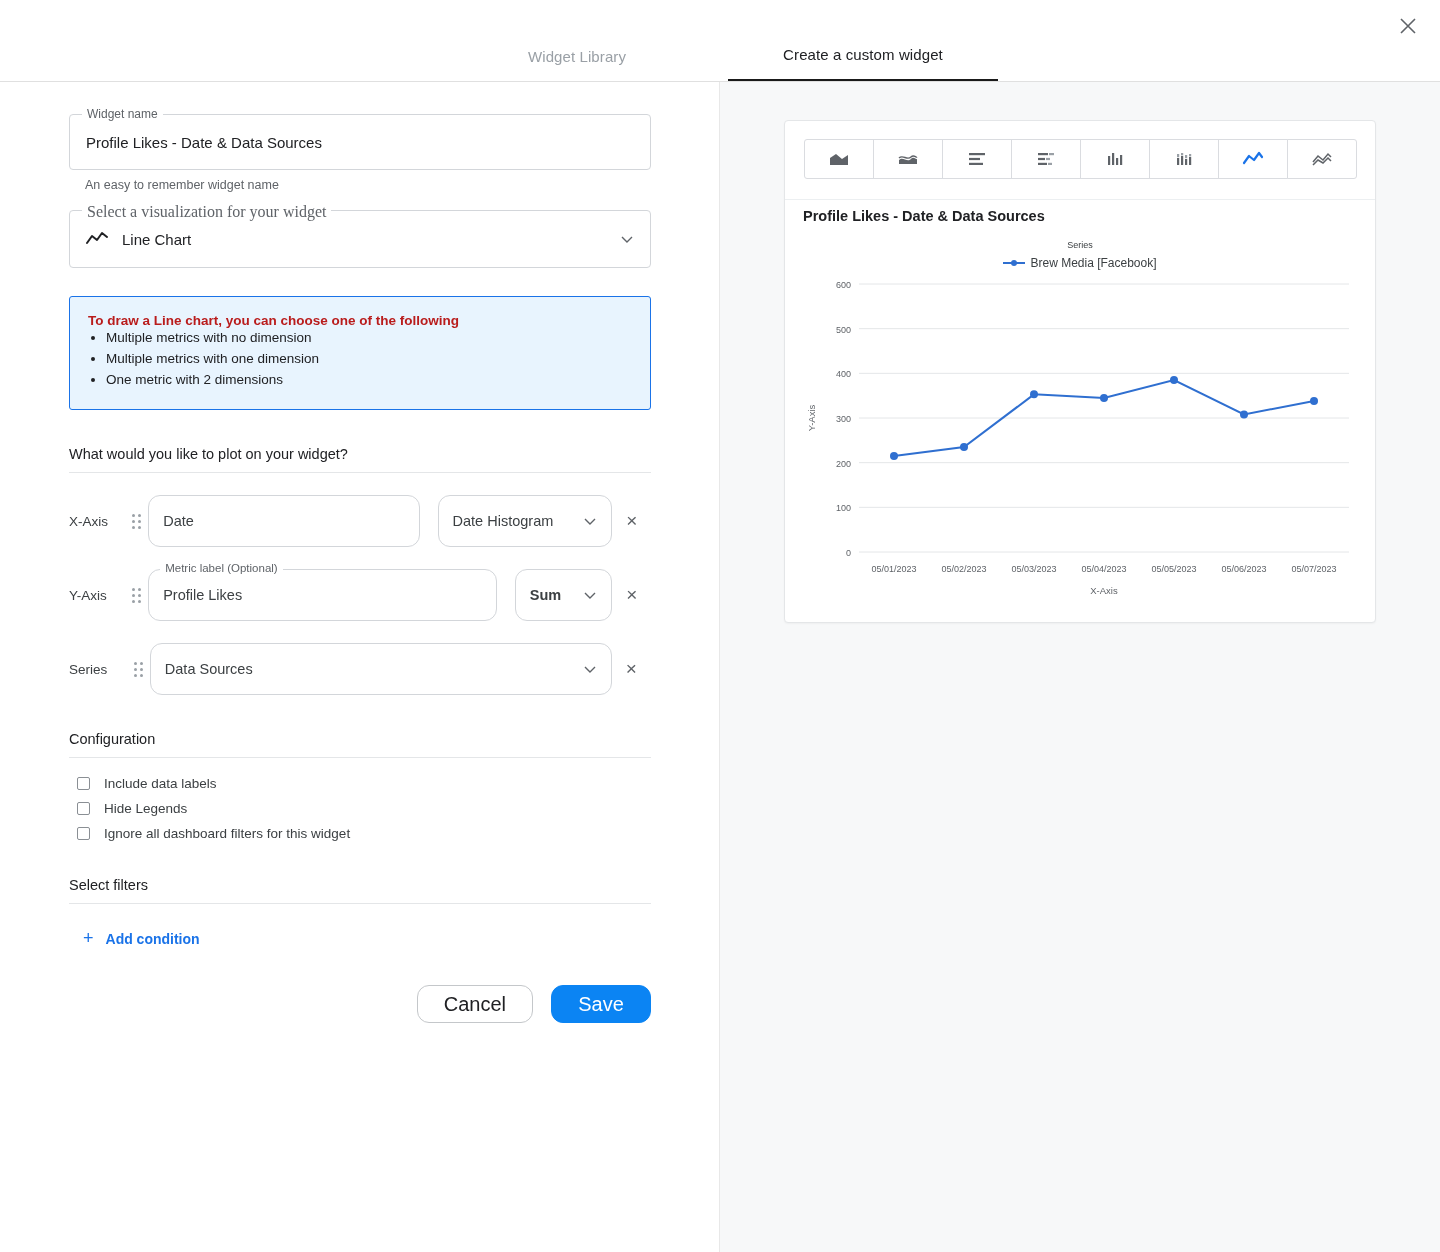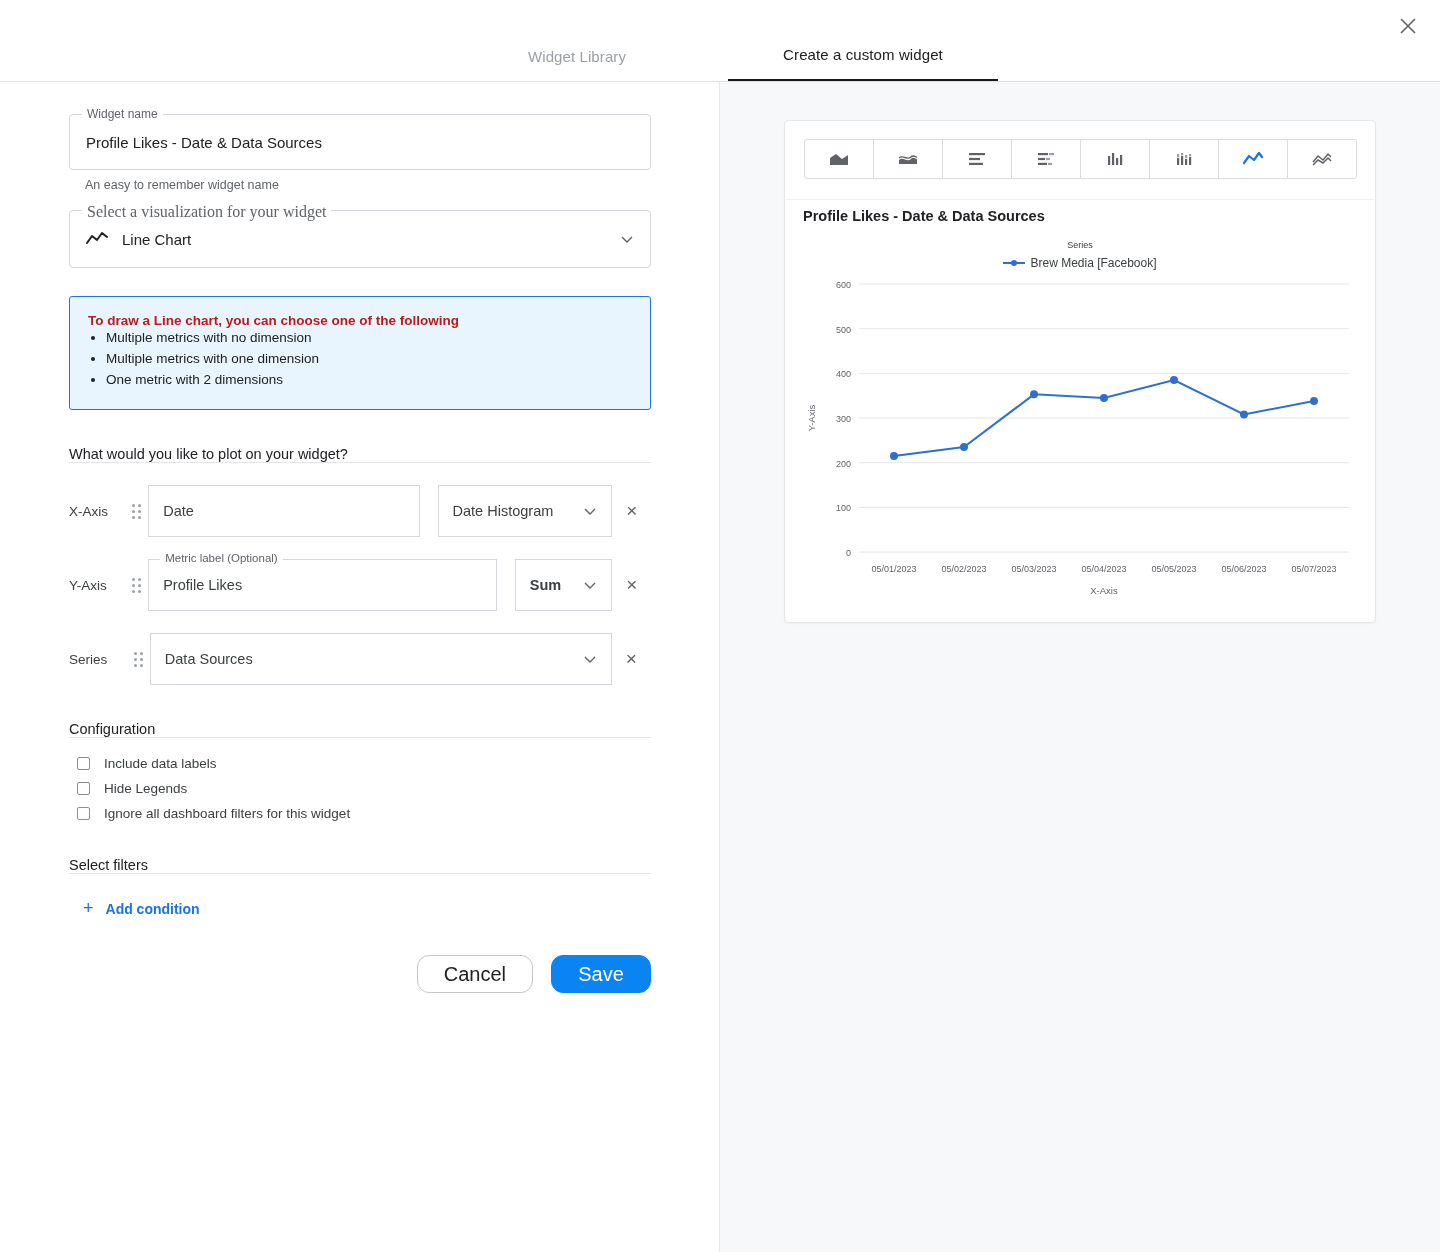--- a/index.html
+++ b/index.html
@@ -131,20 +131,21 @@
   }
   .info-title { font-size: 13.5px; font-weight: bold; color: #b91c1c; margin-bottom: 0; }
   .info-list { margin: 0; padding-left: 18px; }
   .info-list li { font-size: 13.5px; color: #202124; line-height: 19px; margin-bottom: 2px; }
 
   
   .section-head {
     margin-top: 36px;
     font-size: 14.5px;
     color: #202124;
+    padding-bottom: 10px;
     border-bottom: 1px solid #e4e6e8;
   }
 
   
   .plot-row {
     display: flex;
     align-items: center;
     margin-top: 22px;
   }
   .plot-label {
@@ -161,21 +162,21 @@
     letter-spacing: 1px;
     font-size: 11px;
     line-height: 7px;
   }
   .dots { display: grid; grid-template-columns: 3px 3px; gap: 3px; }
   .dots i { width: 3px; height: 3px; background: #9aa0a6; border-radius: 50%; display: block; }
 
   .box {
     position: relative;
     border: 1px solid #d3d6da;
-    border-radius: 0;
+    border-radius: 12px;
     height: 52px;
     display: flex;
     align-items: center;
     padding: 0 14px;
     background: #fff;
     font-size: 14.5px;
     color: #3c4043;
   }
   .box .legend {
     position: absolute;

